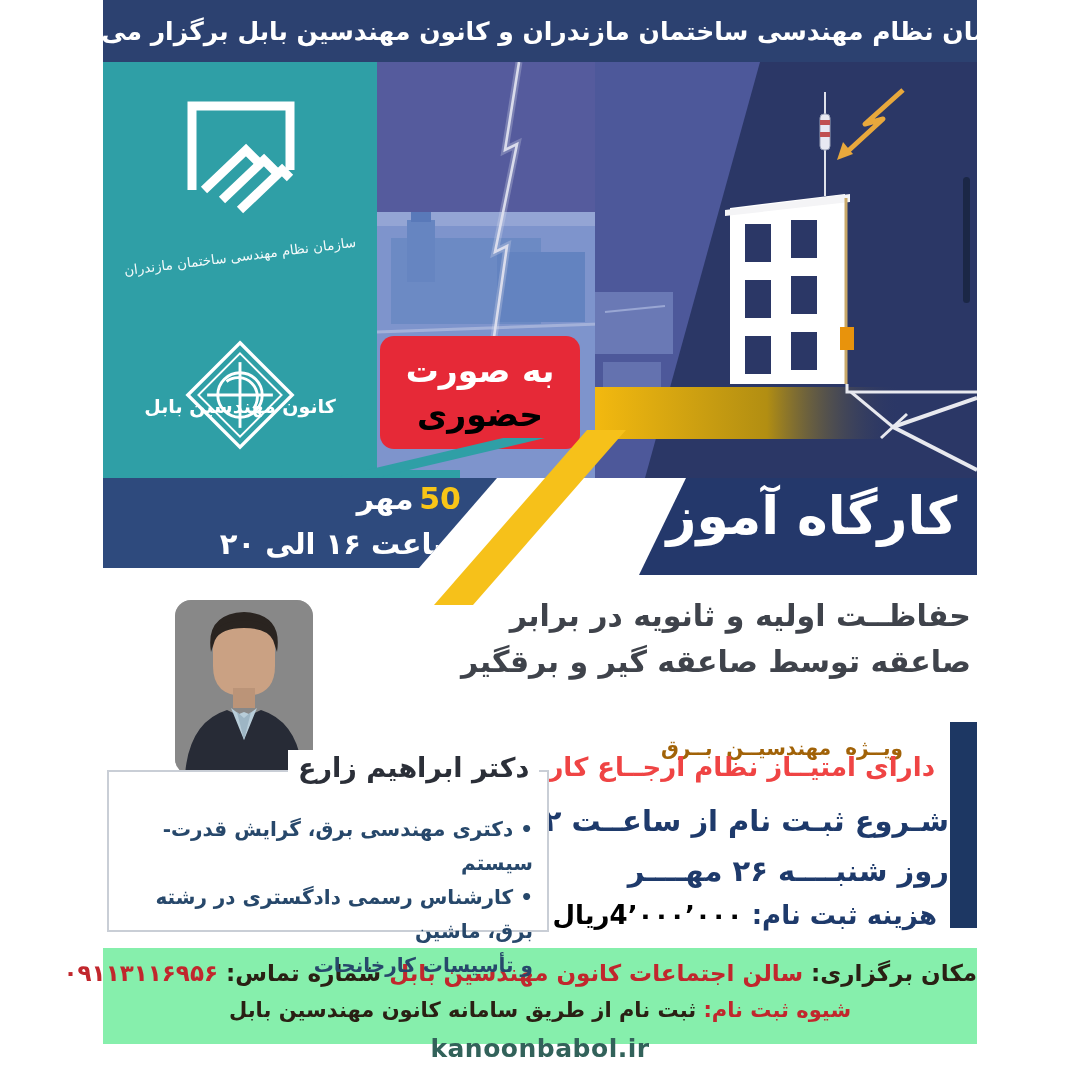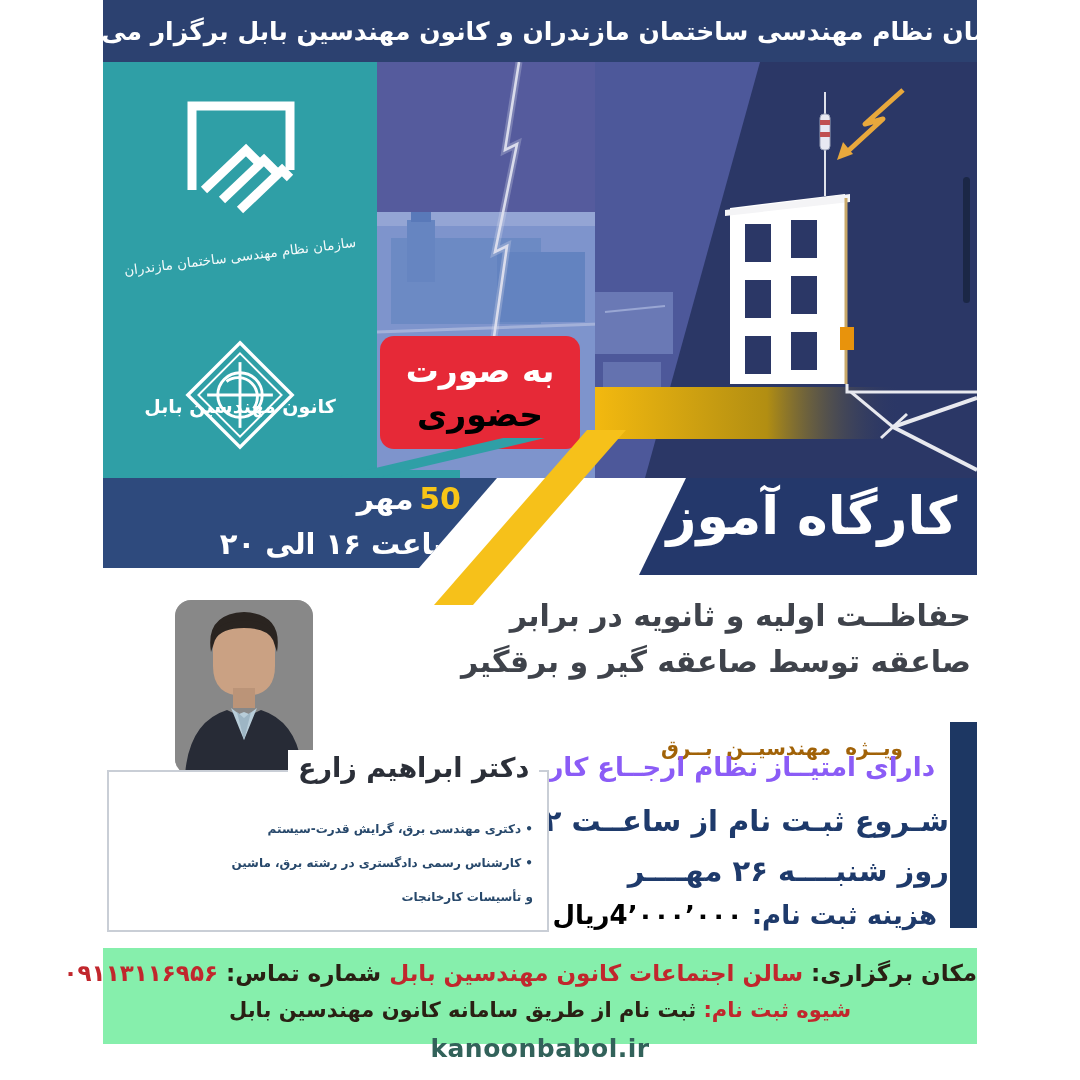--- a/index.html
+++ b/index.html
@@ -49,39 +49,39 @@
     font-weight:bold;font-size:52px;z-index:6;direction:rtl;white-space:nowrap;}
 
   
   .deco{left:0;top:430px;width:874px;height:190px;z-index:5;pointer-events:none;}
 
   
   .topic{right:6px;top:593px;direction:rtl;text-align:right;color:#3f434b;
     font-weight:800;font-size:30px;line-height:46px;z-index:6;white-space:nowrap;}
   .audience{right:74px;top:708px;direction:rtl;color:#a16207;font-weight:bold;
     font-size:20px;word-spacing:7px;z-index:6;white-space:nowrap;margin-top:28px;}
-  .credit{right:42px;top:752px;direction:rtl;color:#8b5cf6;font-weight:bold;
+  .credit{right:42px;top:752px;direction:rtl;color:#ef4444;font-weight:bold;
     font-size:26px;z-index:6;white-space:nowrap;}
   .reg1{right:28px;top:804px;direction:rtl;color:#1e3a6b;font-weight:bold;
     font-size:29px;z-index:6;white-space:nowrap;}
   .reg2{right:28px;top:854px;direction:rtl;color:#1e3a6b;font-weight:bold;
     font-size:29px;z-index:6;white-space:nowrap;}
   .fee{right:40px;top:900px;direction:rtl;font-weight:bold;font-size:26px;z-index:6;white-space:nowrap;}
   .fee .lbl{color:#1e3a6b;} .fee .amt,.fee .unit{color:#000000;}
   .accent-bar{right:0;top:722px;width:27px;height:206px;background:#1d3763;z-index:6;}
 
   
   .avatar{left:72px;top:600px;width:138px;height:175px;border-radius:16px;overflow:hidden;z-index:6;}
   .speaker-name{left:185px;top:750px;width:262px;text-align:left;z-index:7;}
   .speaker-name span{display:inline-block;background:#fff;padding:2px 10px;color:#2b2f38;
     font-weight:bold;font-size:27px;direction:rtl;}
   .bio-box{left:4px;top:770px;width:442px;height:162px;border:2px solid #c9ced6;background:#fff;z-index:6;
     box-sizing:border-box;}
   .bio-lines{position:absolute;right:14px;top:40px;direction:rtl;text-align:right;
-    color:#27486b;font-weight:bold;font-size:12px;line-height:34px;}
+    color:#27486b;font-weight:bold;font-size:20px;line-height:34px;}
 
   
   .footer{left:0;top:948px;width:874px;height:96px;background:#86efac;z-index:3;}
   .f-line1{position:absolute;left:0;top:12px;width:100%;text-align:center;direction:rtl;
     font-weight:bold;font-size:23px;white-space:nowrap;}
   .f-line2{position:absolute;left:0;top:50px;width:100%;text-align:center;direction:rtl;
     font-weight:bold;font-size:21px;white-space:nowrap;}
   .f-line3{position:absolute;left:0;top:86px;width:100%;text-align:center;direction:ltr;
     font-weight:bold;font-size:25px;color:#32625a;letter-spacing:.5px;}
   .fk{color:#2a2014;} .fv{color:#c1272d;}

